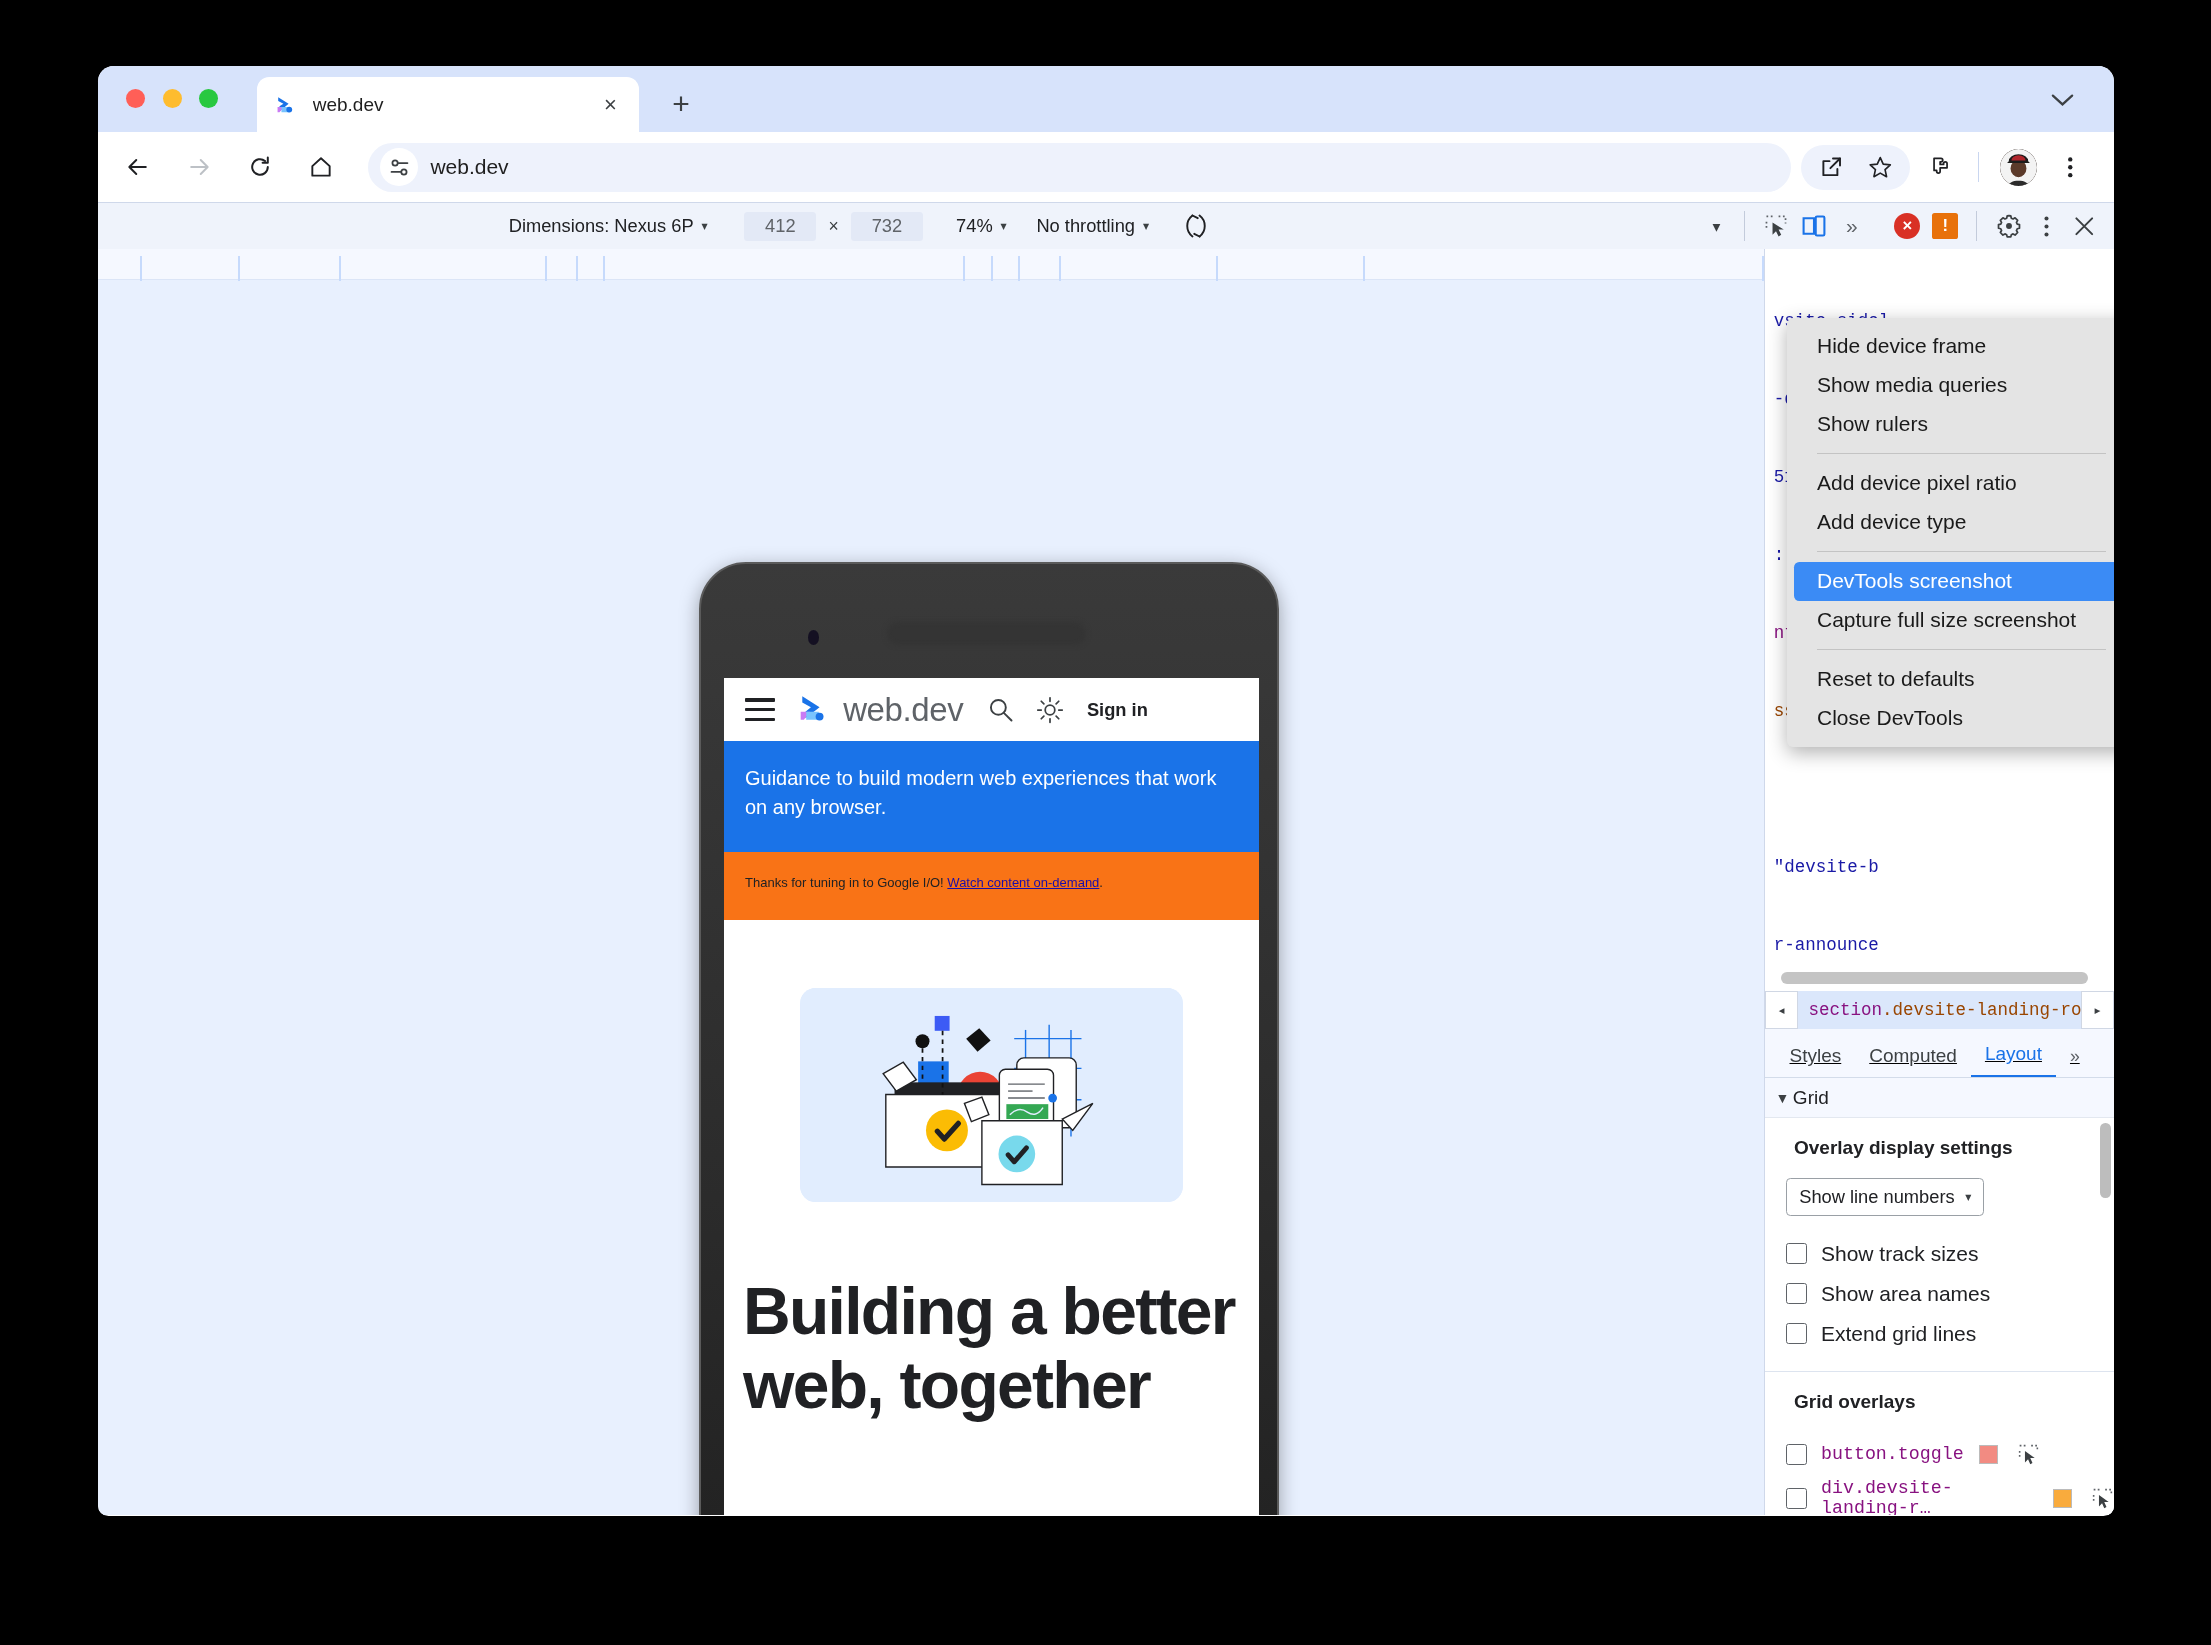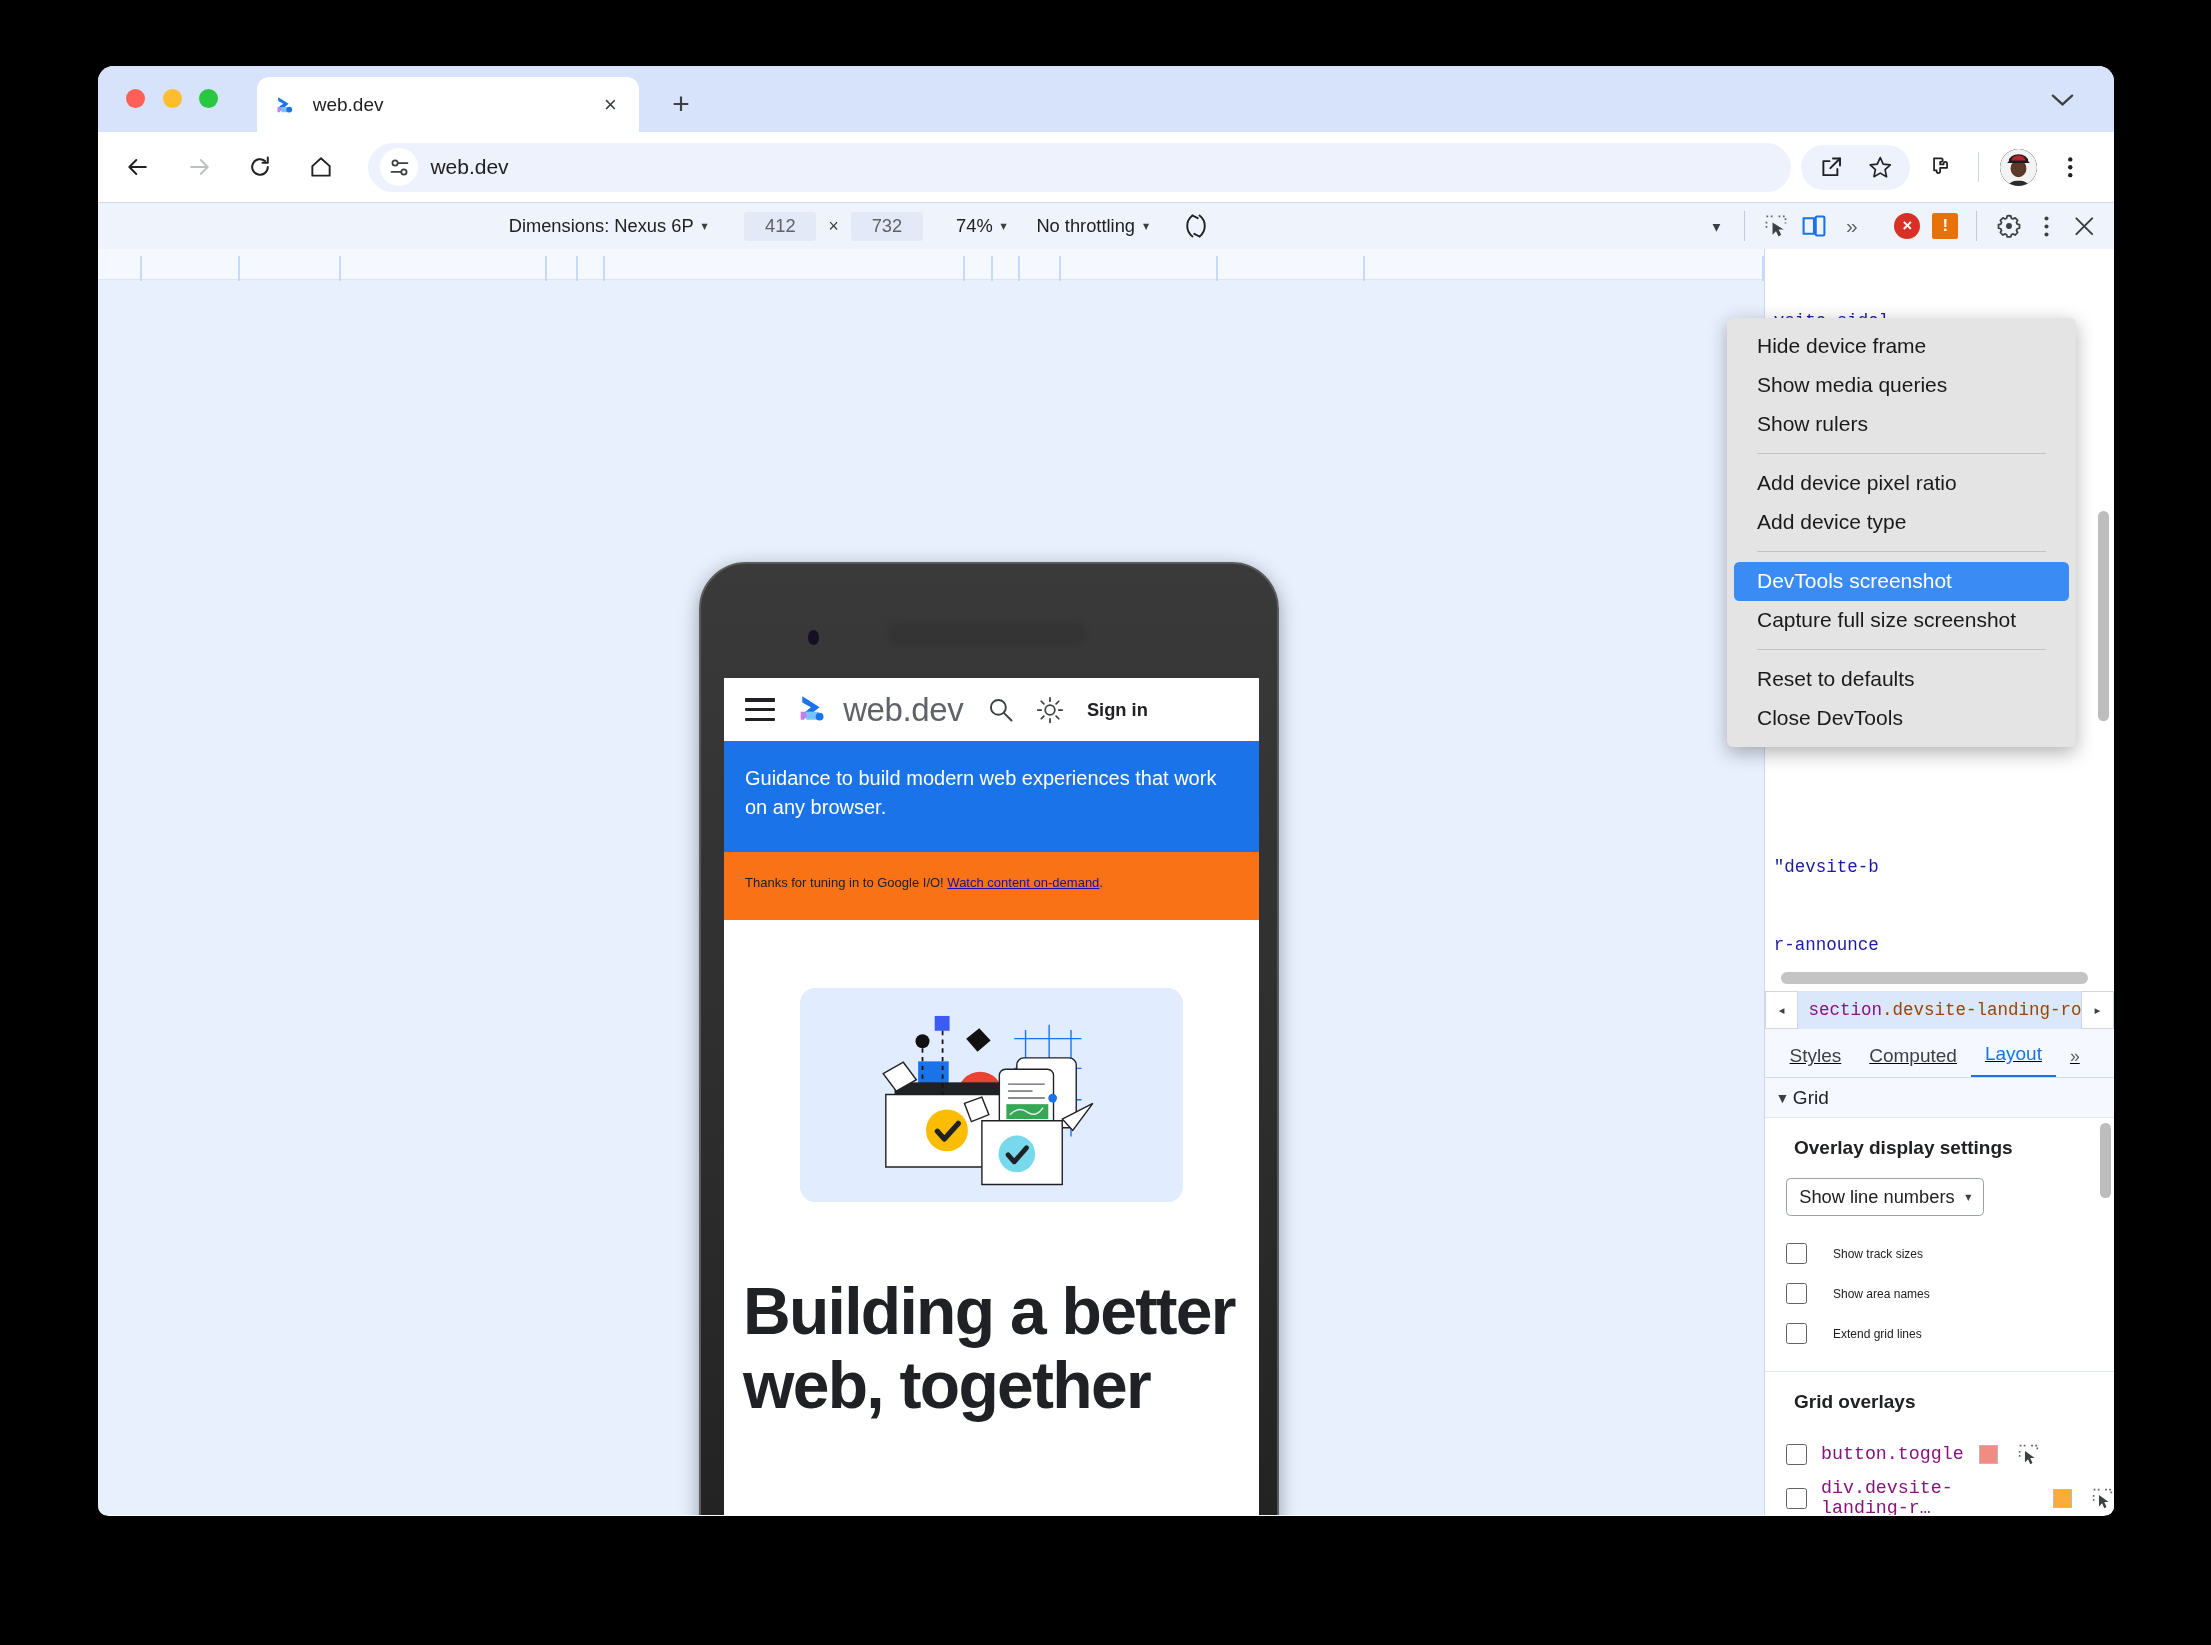--- a/index.html
+++ b/index.html
@@ -308,39 +308,39 @@
   .layout-heading { font-size: 19px; font-weight: bold; color: #202124; margin-bottom: 19px; margin-left: 8px; }
   #select-line-numbers {
     display: inline-flex; align-items: center;
     height: 38px; padding: 0 12.2px;
     border: 0.9px solid #9aa0a6; border-radius: 4.4px;
     font-size: 18.3px; color: #202124;
     background: #fff;
     margin-bottom: 17.5px;
   }
   #select-line-numbers .dt-caret { margin-left: 10.5px; }
-  .chk-row { display: flex; align-items: center; height: 40px; font-size: 12px; color: #202124; gap: 12px; }
+  .chk-row { display: flex; align-items: center; height: 40px; font-size: 21px; color: #202124; }
   .chk {
     width: 21px; height: 21px; flex: 0 0 21px;
     border: 1.7px solid #5f6368; border-radius: 2.6px;
     margin-right: 14px; background: #fff;
   }
   .overlay-row { display: flex; align-items: center; height: 44px; font-family: "Liberation Mono", monospace; font-size: 18.3px; }
   .ov-name { color: #881280; }
   .ov-swatch { width: 19px; height: 19px; border: 0.9px solid #bbb; margin: 0 19px 0 15.7px; flex: 0 0 19px; }
   .ov-pick { width: 23px; height: 23px; flex: 0 0 23px; }
   #panel-vscroll {
     position: absolute; right: 3.5px; top: 45px;
     width: 10.5px; height: 75px; border-radius: 5.2px; background: #bdbdbd;
   }
 
   
   #context-menu {
     position: absolute;
-    left: 1629px; top: 252px;
+    left: 1689px; top: 252px;
     width: 349px;
     background: #e4e4e4;
     border-radius: 6.1px;
     box-shadow: 0 5.2px 19px rgba(0,0,0,.30);
     padding: 8.7px 0;
     z-index: 50;
   }
   .cm-item {
     height: 39px; display: flex; align-items: center;
     padding: 0 30px;

